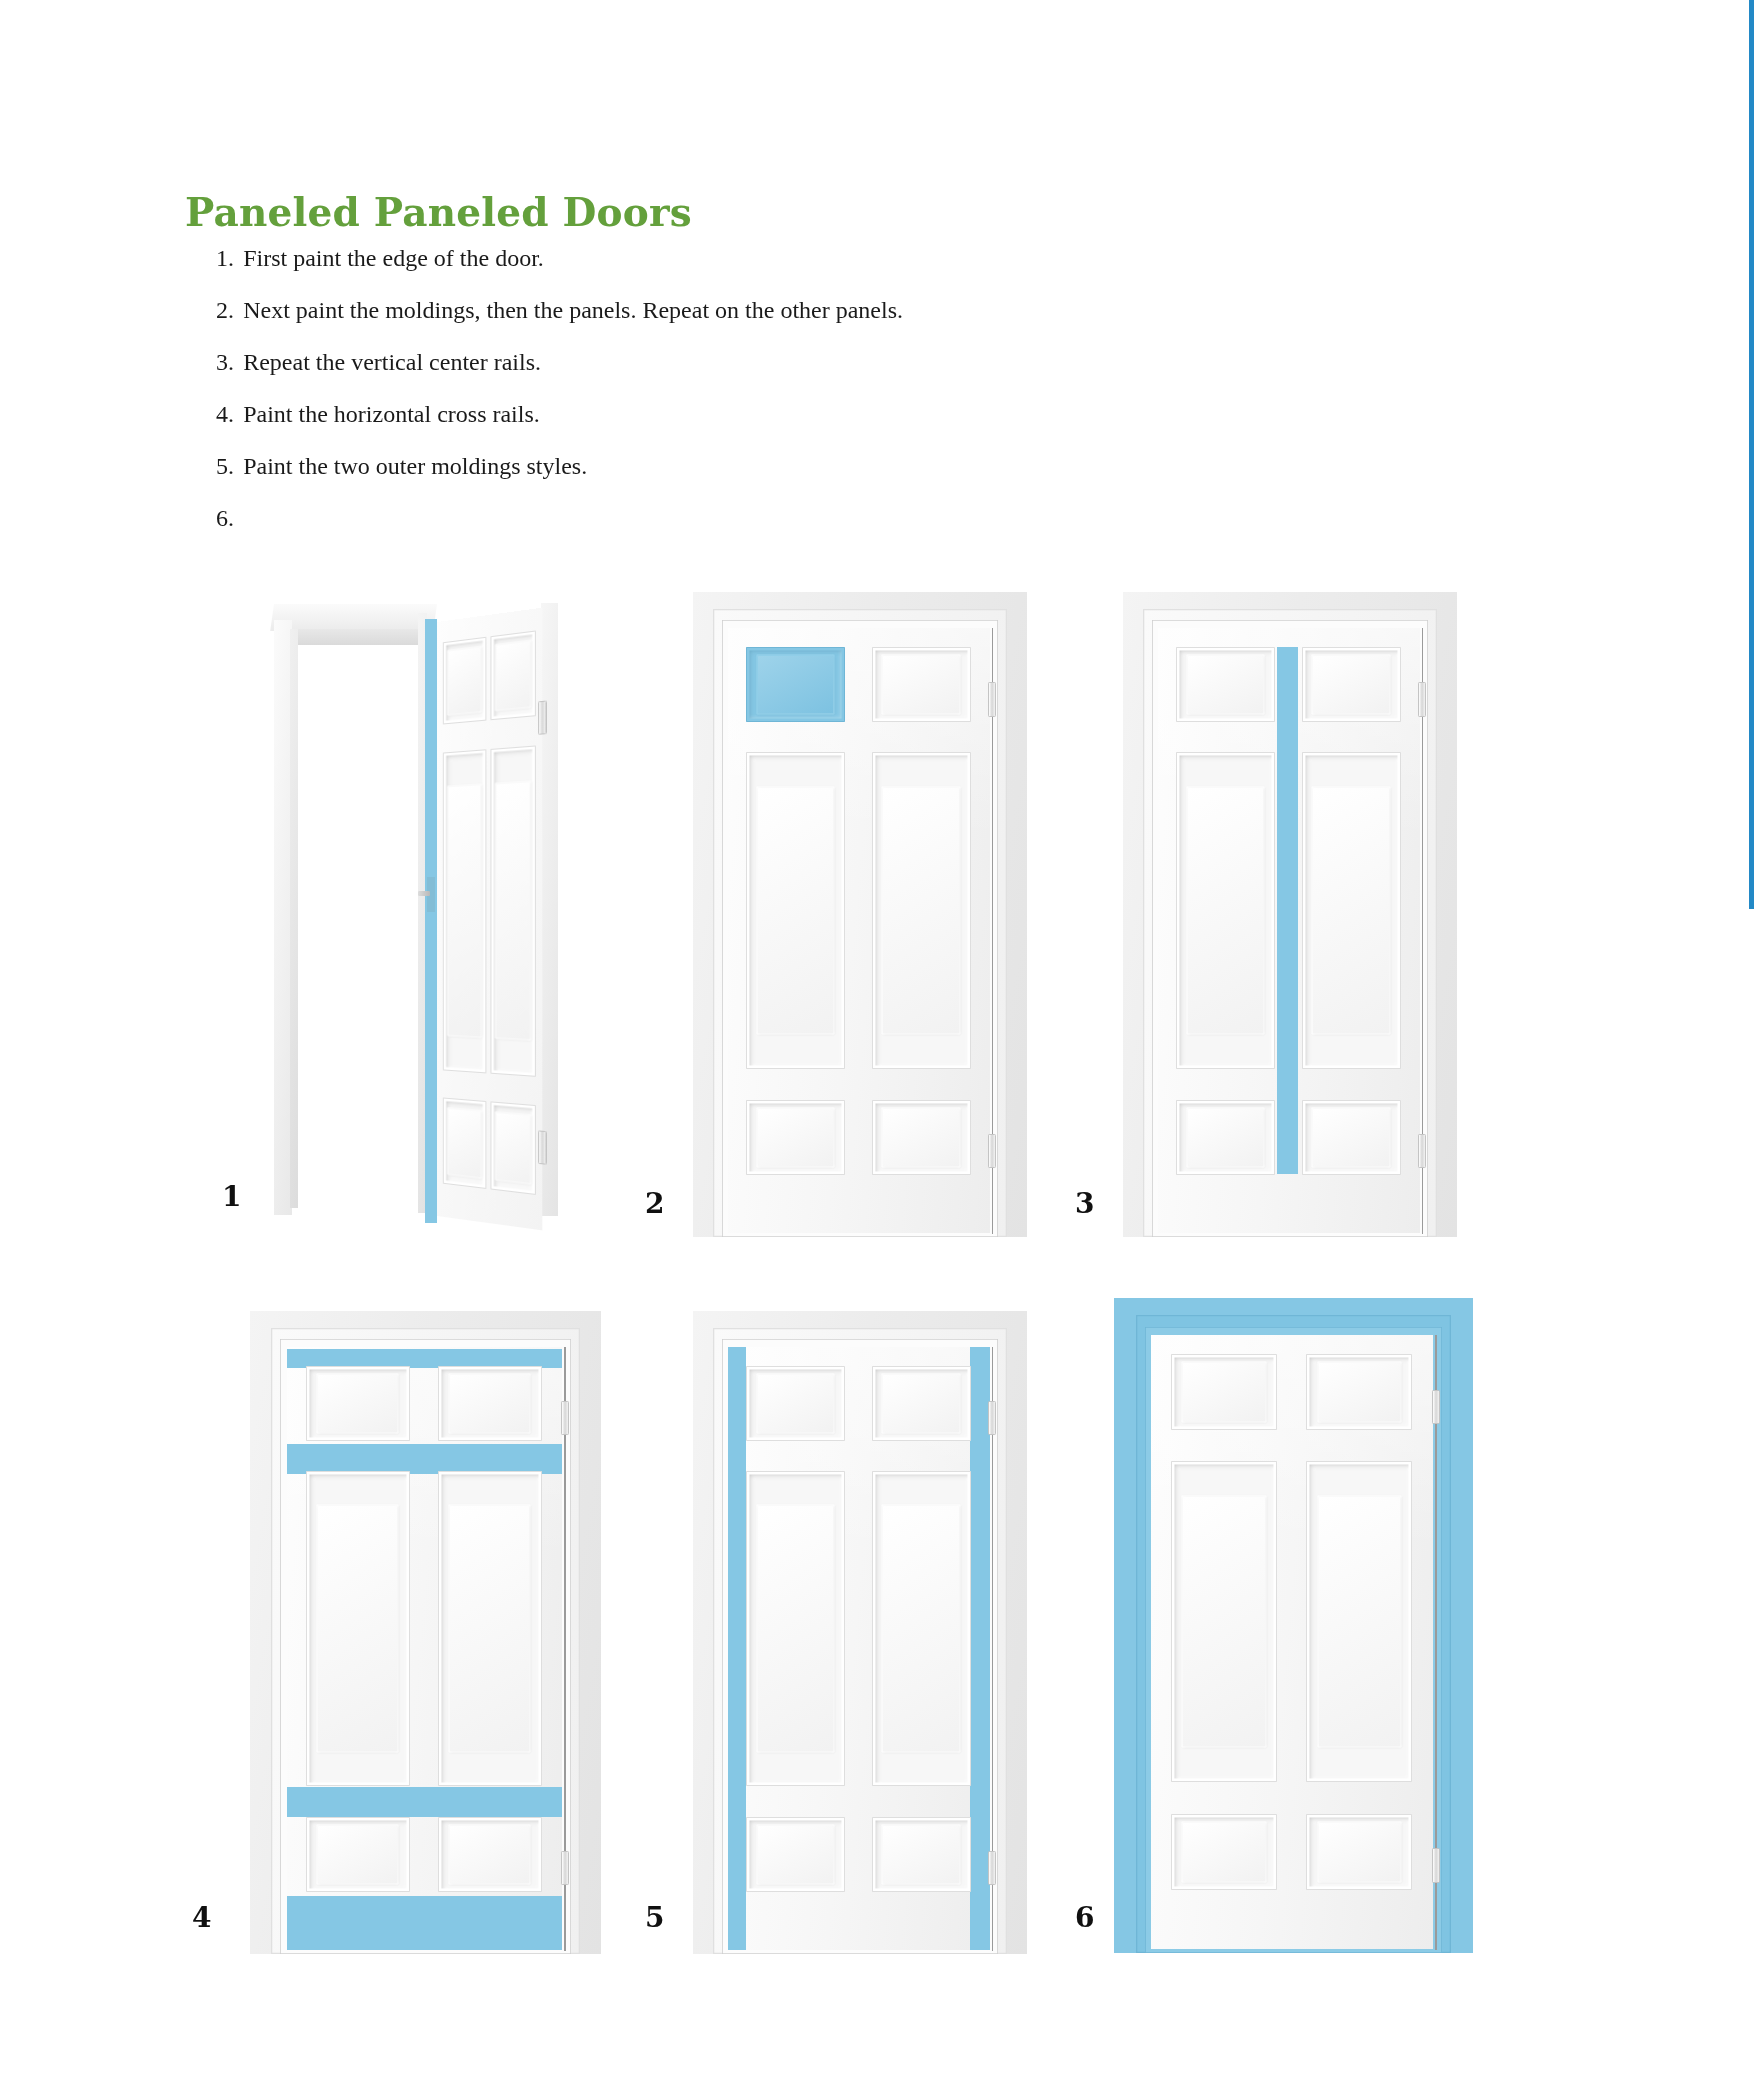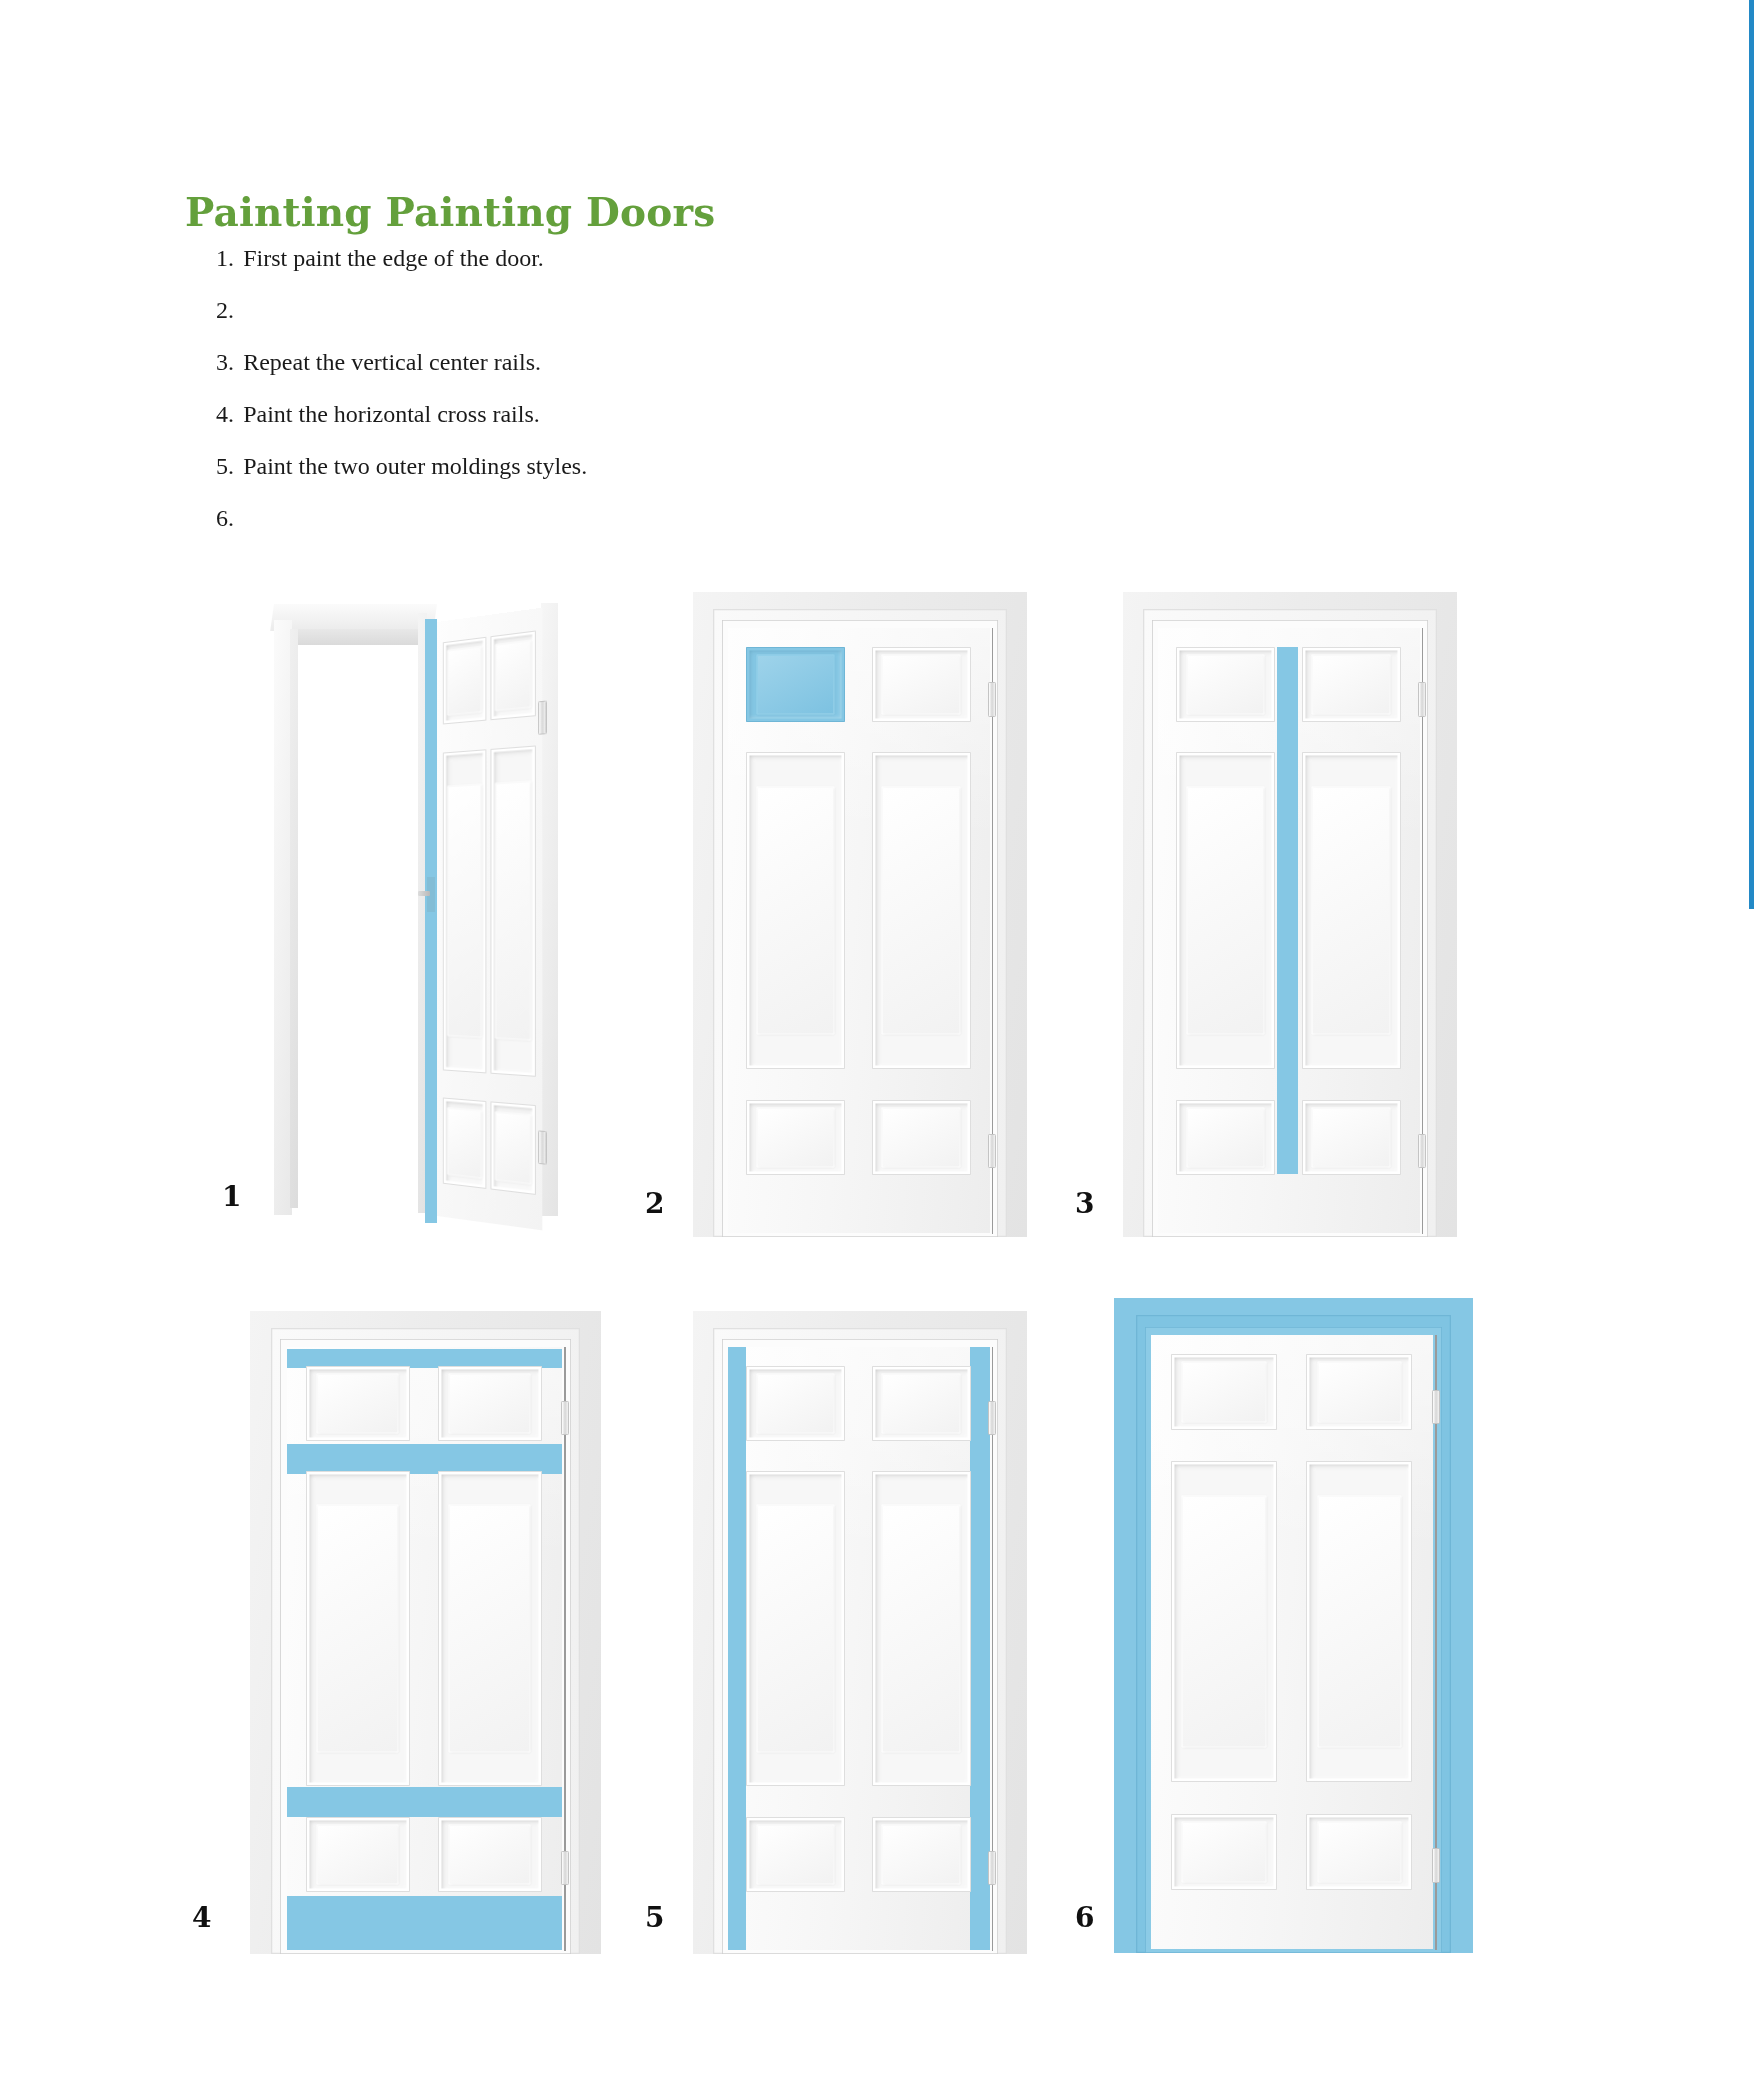--- a/index.html
+++ b/index.html
@@ -96,29 +96,30 @@
   .knob{position:absolute;left:46.4%;top:45.6%;width:3.6%;height:0.75%;
        background:linear-gradient(90deg,#dcdcdc,#b9b9b9);border-radius:1.3px;}
   .knob-plate{position:absolute;left:49.0%;top:43.4%;width:2.6%;height:5.4%;
        background:rgba(130,185,210,.75);}
 </style>
 </head>
 <body>
 
 <div class="edge-bar"></div>
 
-<div class="page-title">Painting Painting Doors</div>
+<div class="page-title">Paneled Paneled Doors</div>
 
 <div class="steps">
   <div class="step-row">
     <span class="step-num">1.</span>
     <span class="step-txt">First paint the edge of the door.</span>
   </div>
   <div class="step-row">
     <span class="step-num">2.</span>
+    <span class="step-txt">Next paint the moldings, then the panels. Repeat on the other panels.</span>
   </div>
   <div class="step-row">
     <span class="step-num">3.</span>
     <span class="step-txt">Repeat the vertical center rails.</span>
   </div>
   <div class="step-row">
     <span class="step-num">4.</span>
     <span class="step-txt">Paint the horizontal cross rails.</span>
   </div>
   <div class="step-row">

